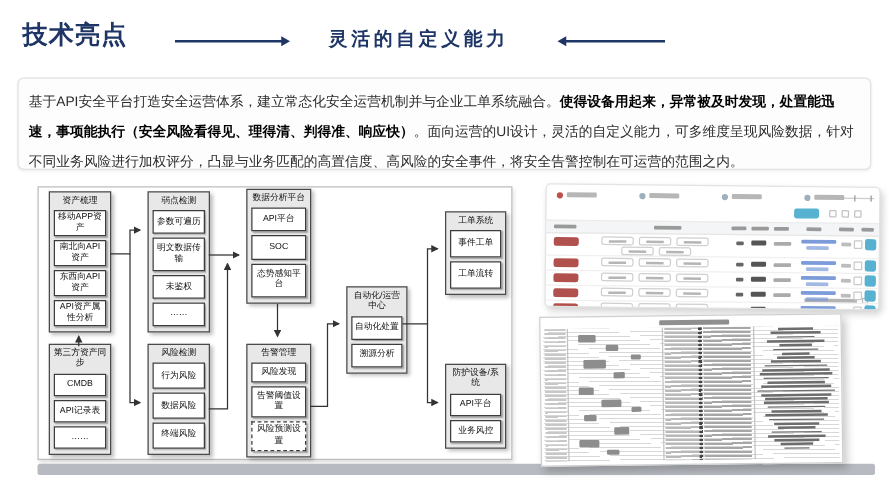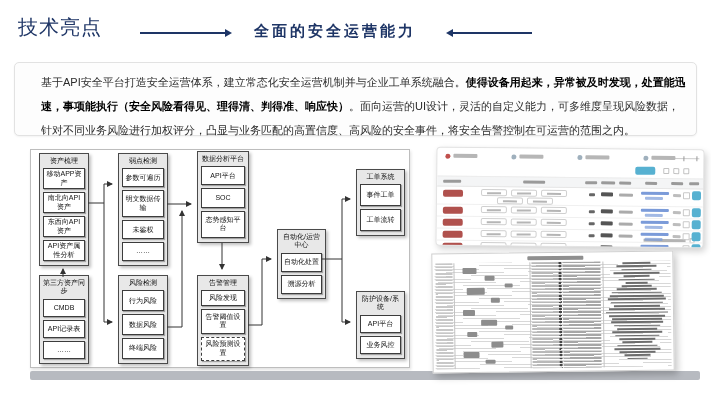--- a/index.html
+++ b/index.html
@@ -1,38 +1,38 @@
 <!DOCTYPE html>
 <html><head>
 <meta charset="utf-8">
 <style>
   html,body{margin:0;padding:0;background:#fff;}
   .slide{position:relative;width:711px;height:400px;background:#fff;overflow:hidden;
          font-family:"Liberation Sans","DejaVu Sans",sans-serif;}
 
   
-  .page-title{position:absolute;left:18px;top:14px;font-size:20px;font-weight:normal;
+  .page-title{position:absolute;left:18px;top:14px;font-size:20px;font-weight:bold;
               color:#1e3566;letter-spacing:1px;}
   .section-title{position:absolute;left:252px;top:22px;width:166px;text-align:center;
                  font-size:15px;font-weight:bold;color:#1e3566;letter-spacing:3px;}
   .hline{position:absolute;top:32px;height:2px;background:#1e3566;}
   .hline-left{left:140px;width:86px;}
   .hline-right{left:452px;width:80px;}
   .ah{position:absolute;top:-3px;width:0;height:0;border-top:4px solid transparent;
       border-bottom:4px solid transparent;}
   .ah-r{right:-6px;border-left:7px solid #1e3566;}
   .ah-l{left:-6px;border-right:7px solid #1e3566;}
   .logo{position:absolute;right:10px;top:6px;display:flex;align-items:center;gap:4px;}
   .logo-cn{font-size:18px;font-weight:bold;color:#1e3566;line-height:1;}
   .logo-en{font-size:5px;color:#1e3566;letter-spacing:1.2px;margin-top:2px;}
 
   
   .banner{position:absolute;left:14px;top:62px;width:683px;height:74px;box-sizing:border-box;
           background:#fdfdfd;border:1px solid #e2e2e2;border-radius:5px;
-          padding:7px 9px 0 26px;font-size:11px;line-height:24px;color:#2b2b2b;
+          padding:7px 9px 0 8px;font-size:11px;line-height:24px;color:#2b2b2b;
           box-shadow:0 1px 2px rgba(0,0,0,.05);}
   .banner b{color:#000;}
 
   
   .flow-panel{position:absolute;left:30px;top:149px;width:378px;height:217px;
               background:#fff;border:1px solid #bdbdbd;box-shadow:1px 2px 3px rgba(0,0,0,.12);}
   .flow-group{position:absolute;background:#e8e8e8;border:1px solid #4a4a4a;box-sizing:border-box;
               display:flex;flex-direction:column;gap:3px;padding:2px 3px 4px;
               box-shadow:2px 2px 3px rgba(0,0,0,.25);}
   .flow-group-title{flex:0 0 auto;font-size:7px;line-height:1.2;text-align:center;color:#111;padding-top:1px;}
@@ -92,21 +92,21 @@
 </style>
 </head>
 <body>
 
 <div class="slide">
 
   <div class="page-title">技术亮点</div>
   <div class="hline hline-left">
       <i class="ah ah-r"></i>
     </div>
-  <div class="section-title">全面的安全运营能力</div>
+  <div class="section-title">灵活的自定义能力</div>
   <div class="hline hline-right">
       <i class="ah ah-l"></i>
     </div>
 
 
   <div class="banner"><span>基于API安全平台打造安全运营体系，建立常态化安全运营机制并与企业工单系统融合。</span><b>使得设备用起来，异常被及时发现，处置能迅速，事项能执行（安全风险看得见、理得清、判得准、响应快）</b><span>。面向运营的UI设计，灵活的自定义能力，可多维度呈现风险数据，针对不同业务风险进行加权评分，凸显与业务匹配的高置信度、高风险的安全事件，将安全告警控制在可运营的范围之内。</span></div>
 
   <div class="flow-panel" id="flow">
       <div class="flow-group" style="left: 8px; top: 3px; width: 50px; height: 113px;">
         <div class="flow-group-title">资产梳理</div>

